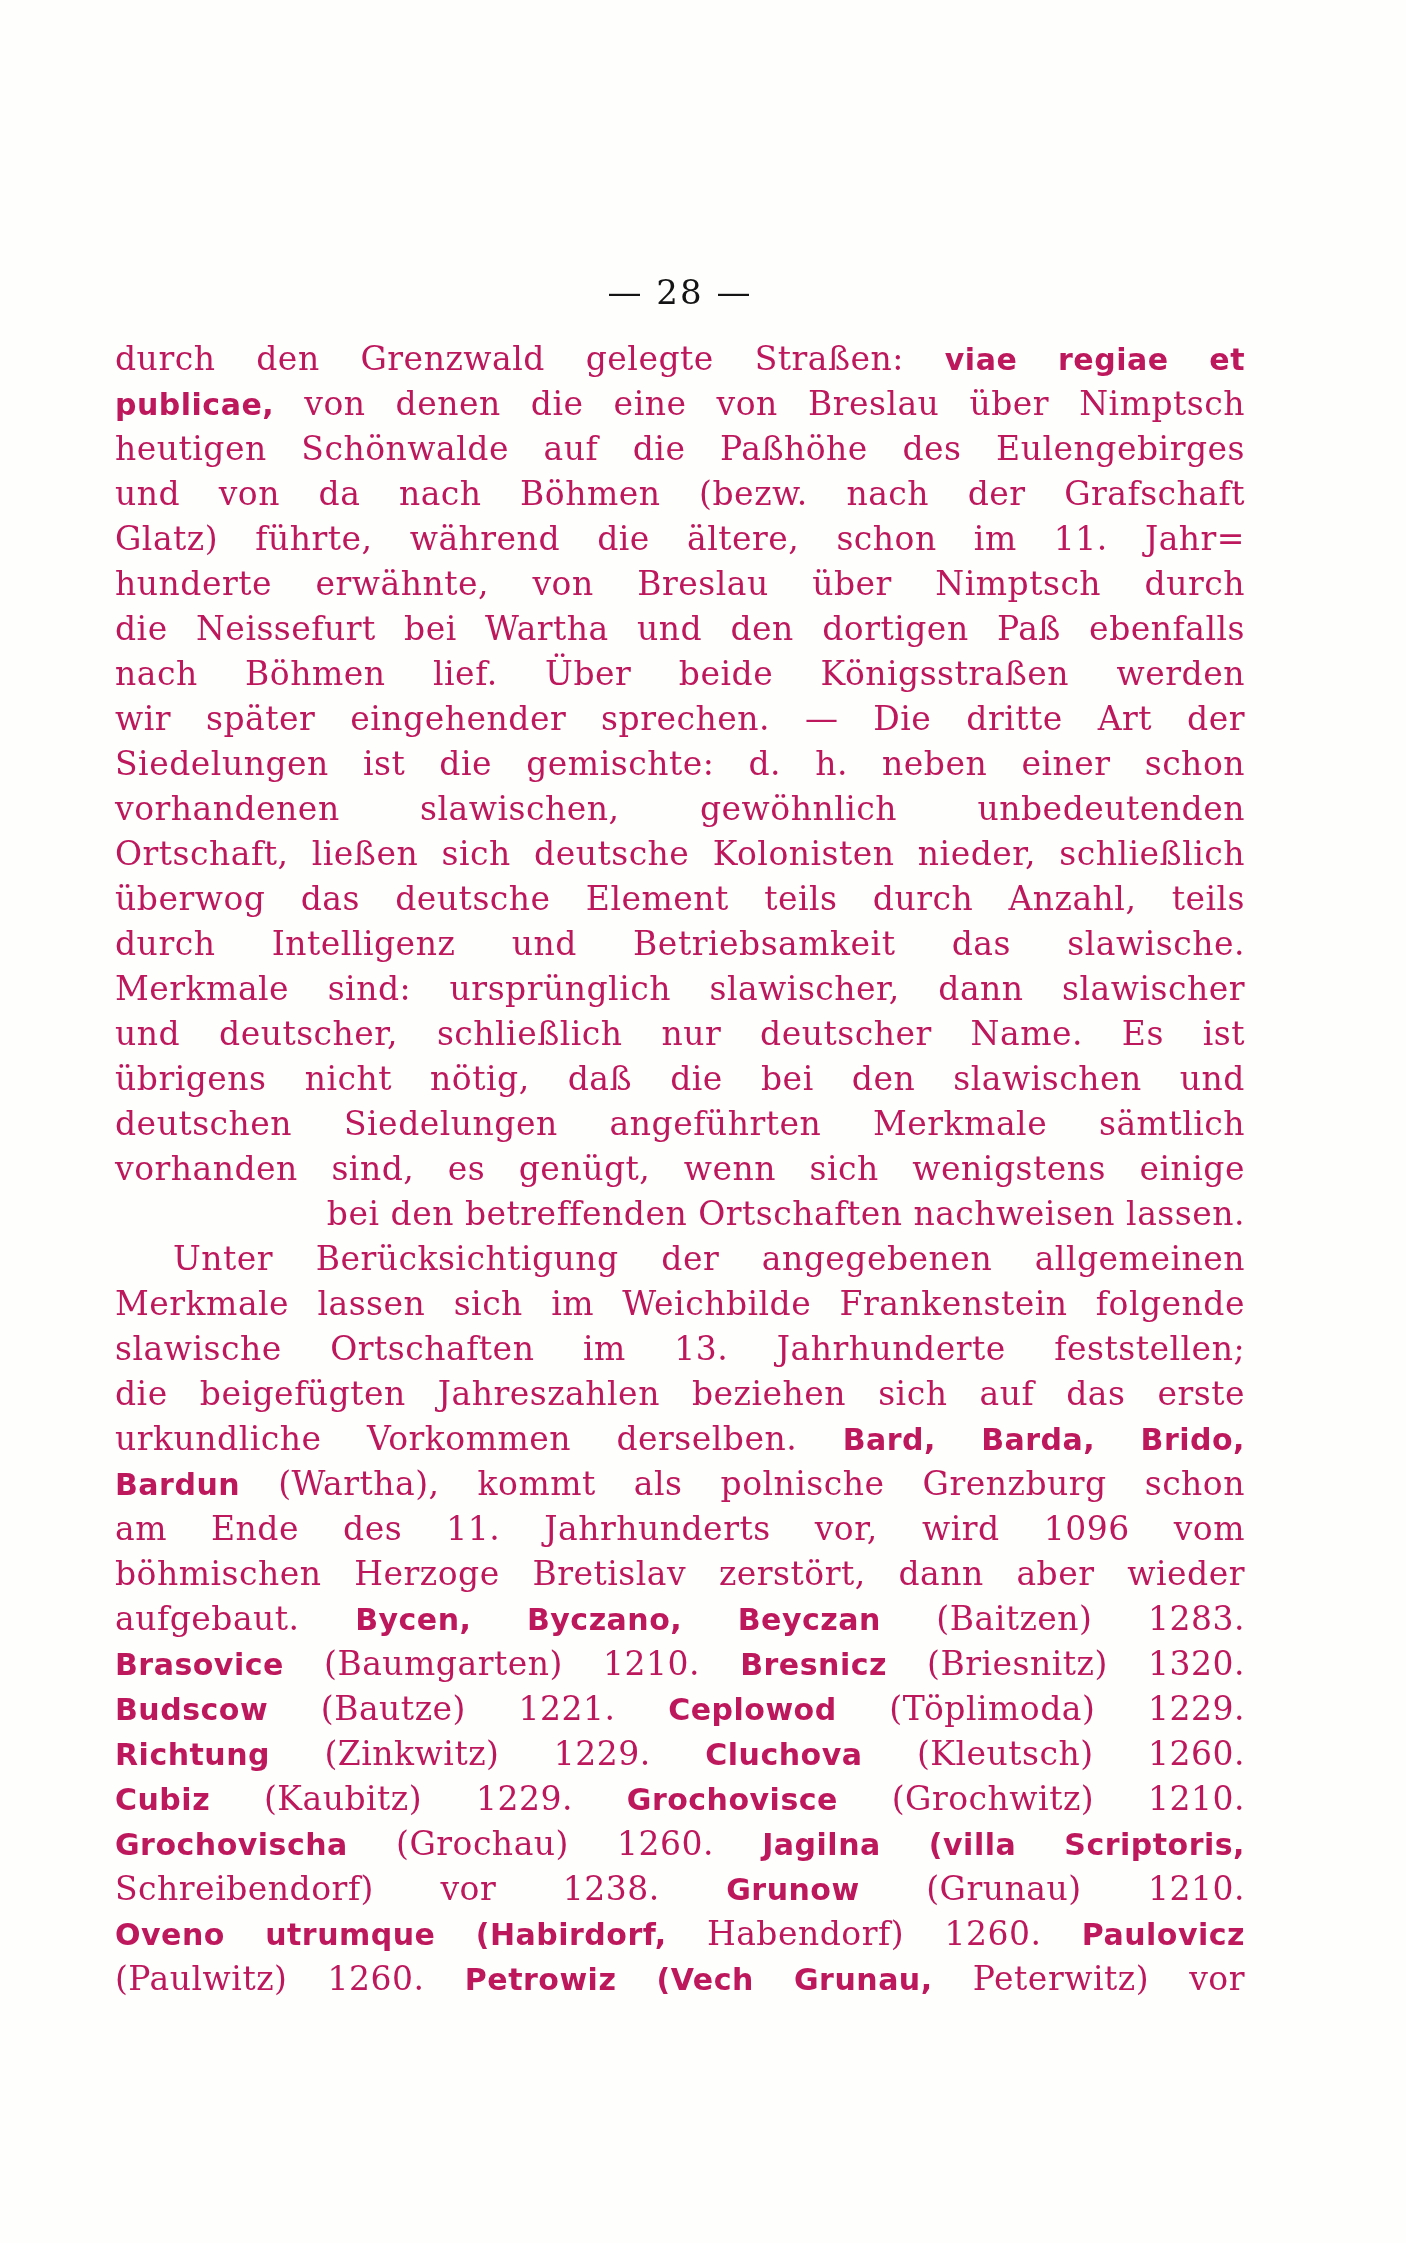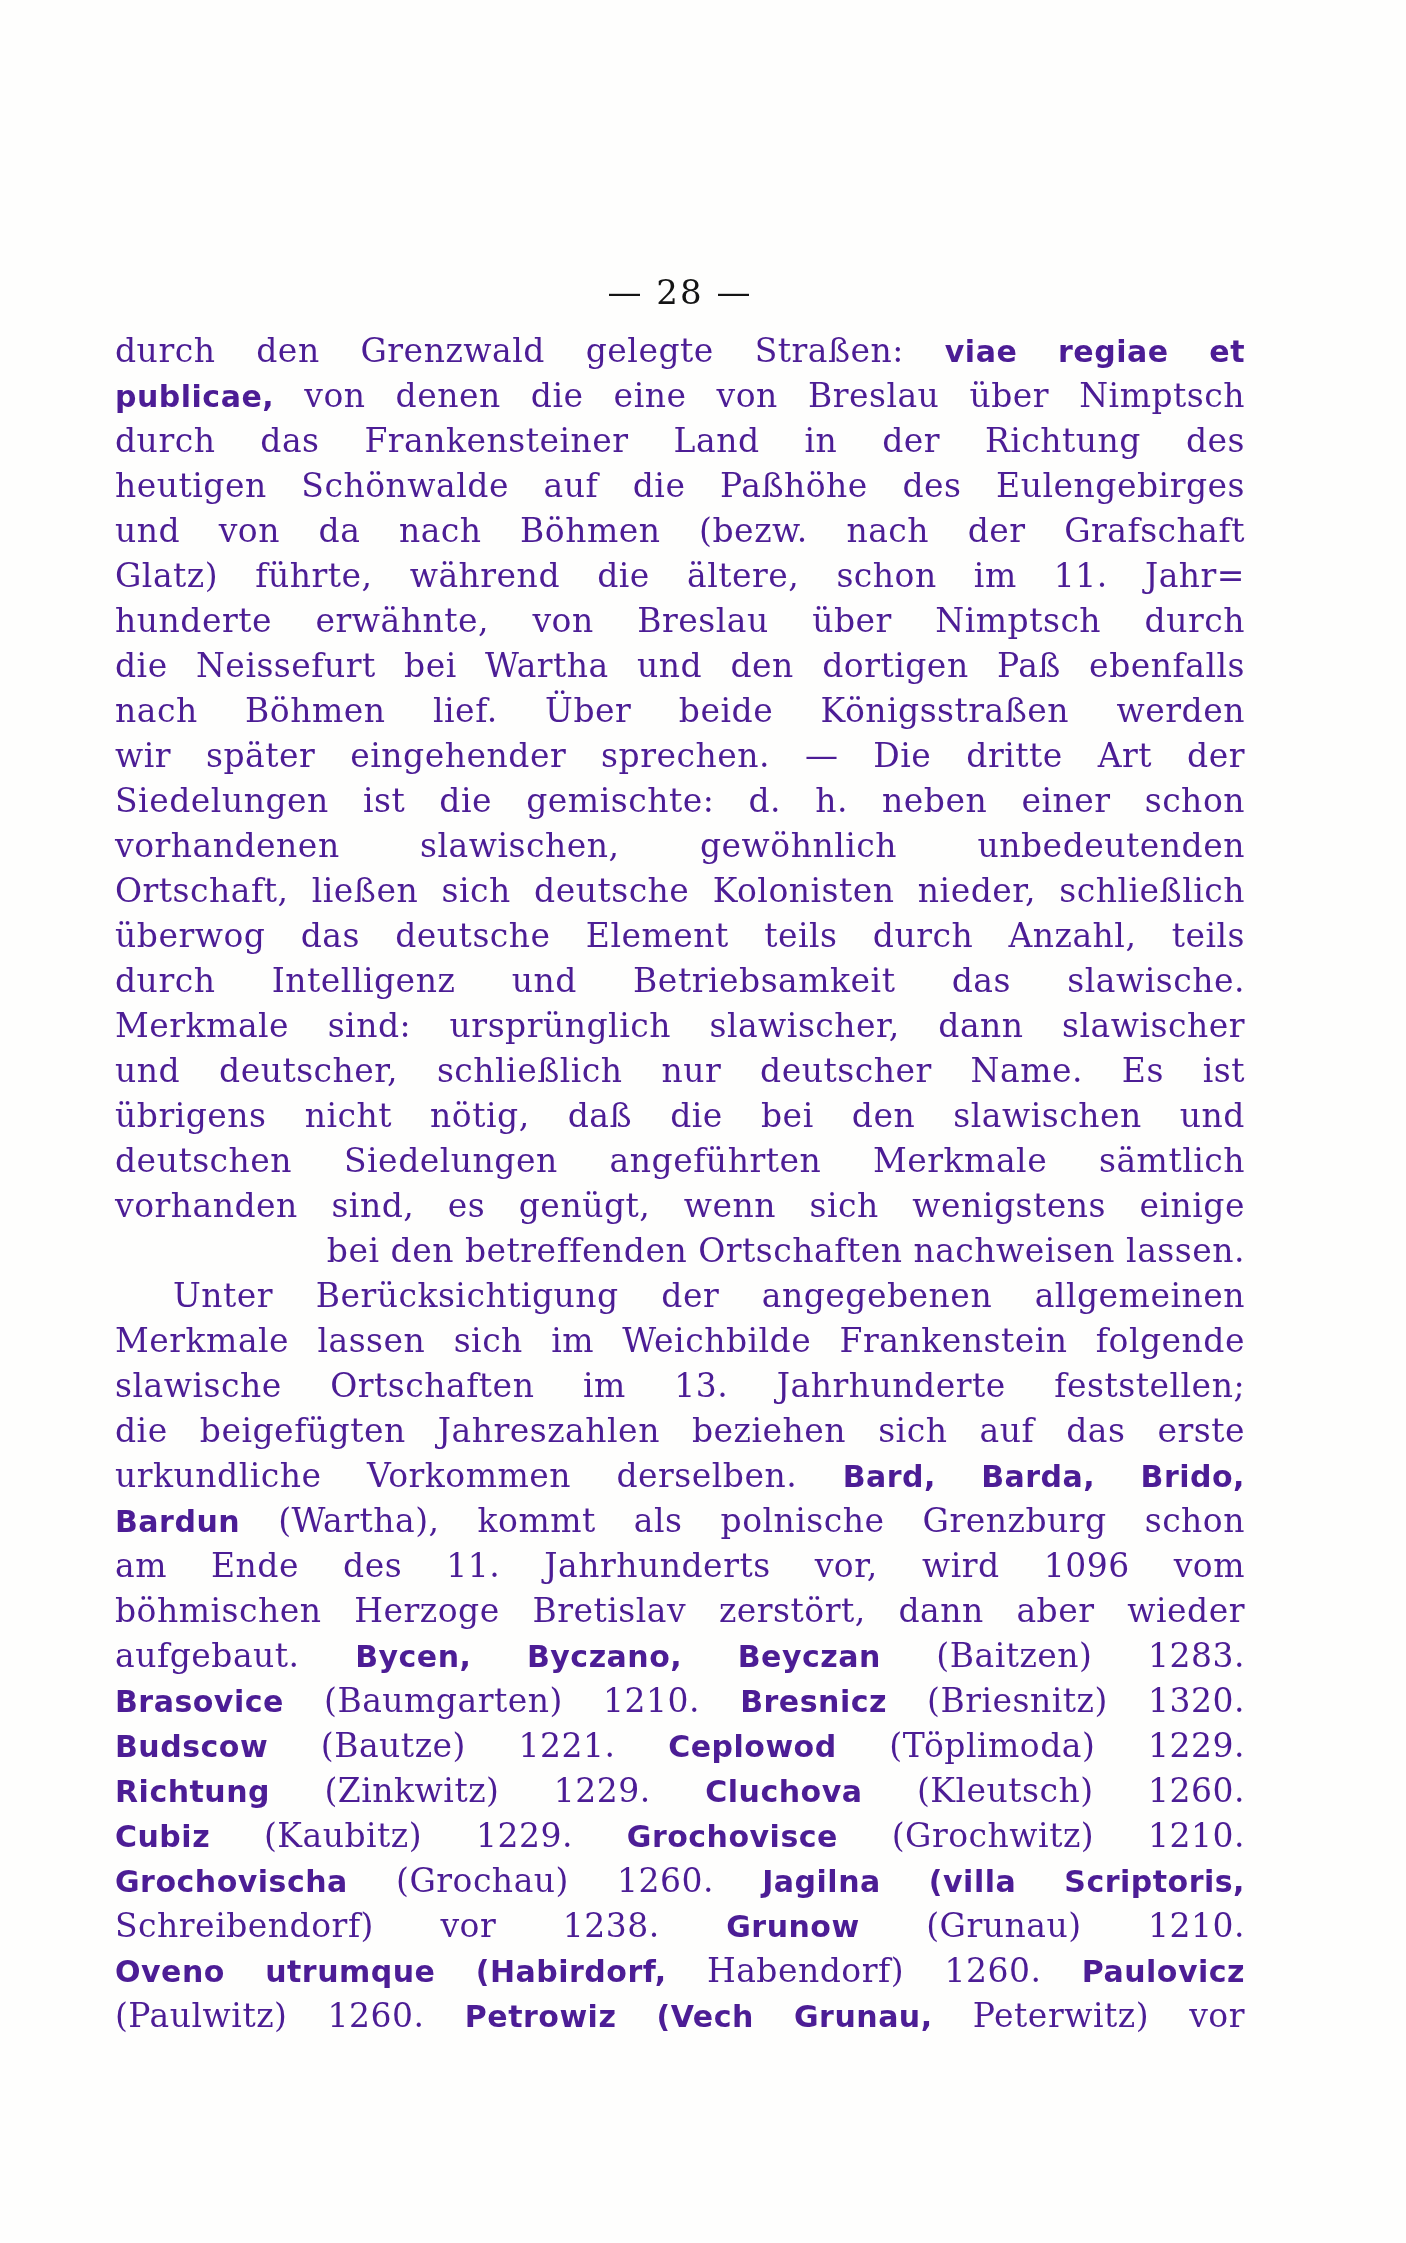--- a/index.html
+++ b/index.html
@@ -22,26 +22,26 @@
     left: 115px;
     width: 1130px;
     text-align: center;
     font-family: "DejaVu Serif", serif;
     font-size: 34px;
     letter-spacing: 2px;
     color: #141414;
   }
   .text-body {
     position: absolute;
-    top: 328px;
+    top: 336px;
     left: 115px;
     width: 1130px;
     font-family: "DejaVu Serif", serif;
     font-size: 33px;
-    color: #4c1d95;
+    color: #be185d;
   }
   .line {
     height: 45px;
     line-height: 45px;
     white-space: nowrap;
     text-align: right;
   }
   .line.j {
     white-space: normal;
     text-align: justify;
@@ -63,21 +63,20 @@
   }
 </style>
 </head>
 <body>
 
 <div class="page">
   <div class="page-header">— 28 —</div>
   <div class="text-body">
       <div class="line j"><span class="seg-fraktur">durch den Grenzwald gelegte Straßen: </span><span class="seg-antiqua">viae regiae et</span></div>
       <div class="line j"><span class="seg-antiqua">publicae,</span><span class="seg-fraktur"> von denen die eine von Breslau über Nimptsch</span></div>
-      <div class="line j"><span class="seg-fraktur">durch das Frankensteiner Land in der Richtung des</span></div>
       <div class="line j"><span class="seg-fraktur">heutigen Schönwalde auf die Paßhöhe des Eulengebirges</span></div>
       <div class="line j"><span class="seg-fraktur">und von da nach Böhmen (bezw. nach der Grafschaft</span></div>
       <div class="line j"><span class="seg-fraktur">Glatz) führte, während die ältere, schon im 11. Jahr=</span></div>
       <div class="line j"><span class="seg-fraktur">hunderte erwähnte, von Breslau über Nimptsch durch</span></div>
       <div class="line j"><span class="seg-fraktur">die Neissefurt bei Wartha und den dortigen Paß ebenfalls</span></div>
       <div class="line j"><span class="seg-fraktur">nach Böhmen lief. Über beide Königsstraßen werden</span></div>
       <div class="line j"><span class="seg-fraktur">wir später eingehender sprechen. — Die dritte Art der</span></div>
       <div class="line j"><span class="seg-fraktur">Siedelungen ist die gemischte: d. h. neben einer schon</span></div>
       <div class="line j"><span class="seg-fraktur">vorhandenen slawischen, gewöhnlich unbedeutenden</span></div>
       <div class="line j"><span class="seg-fraktur">Ortschaft, ließen sich deutsche Kolonisten nieder, schließlich</span></div>

